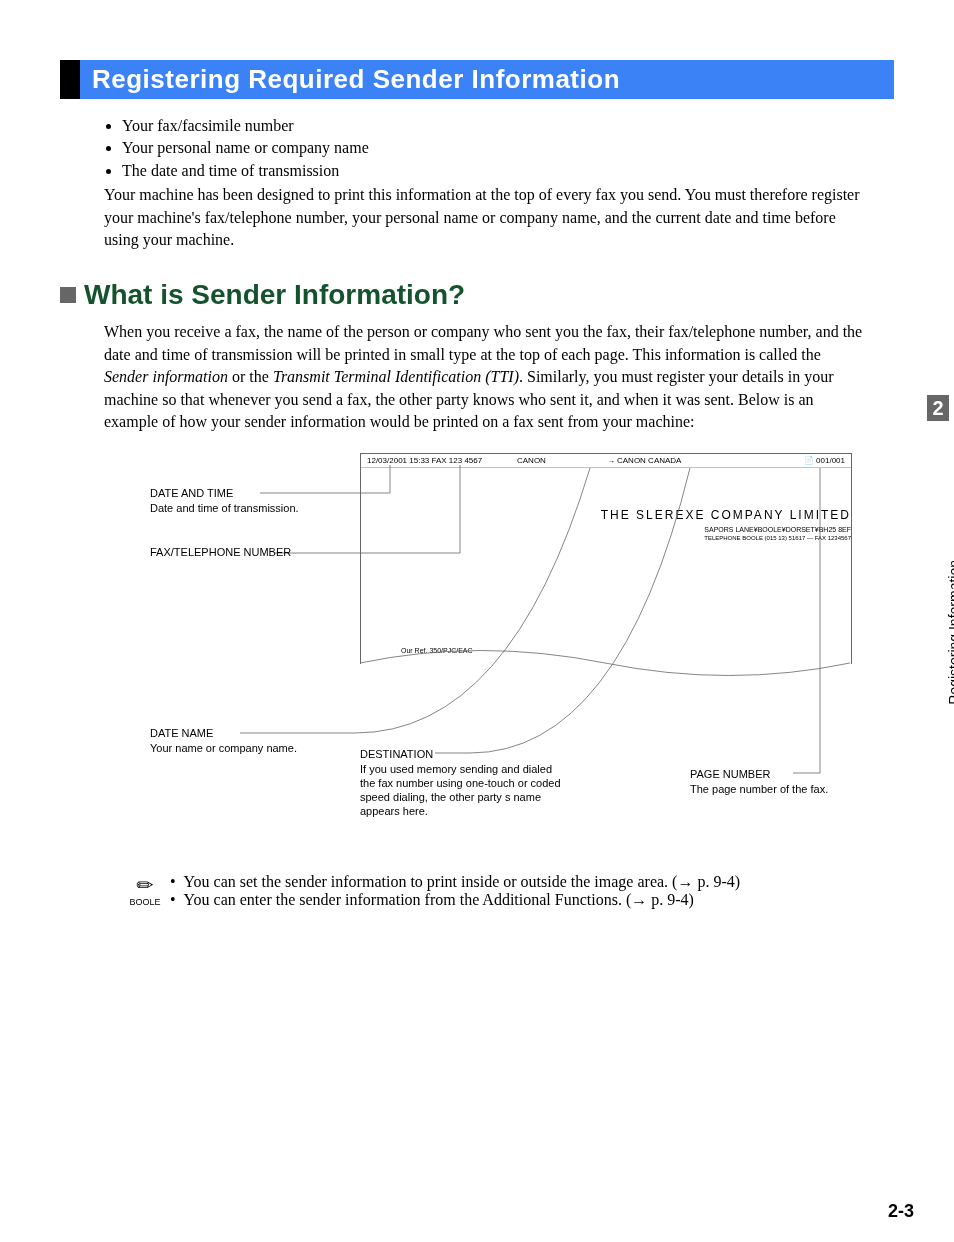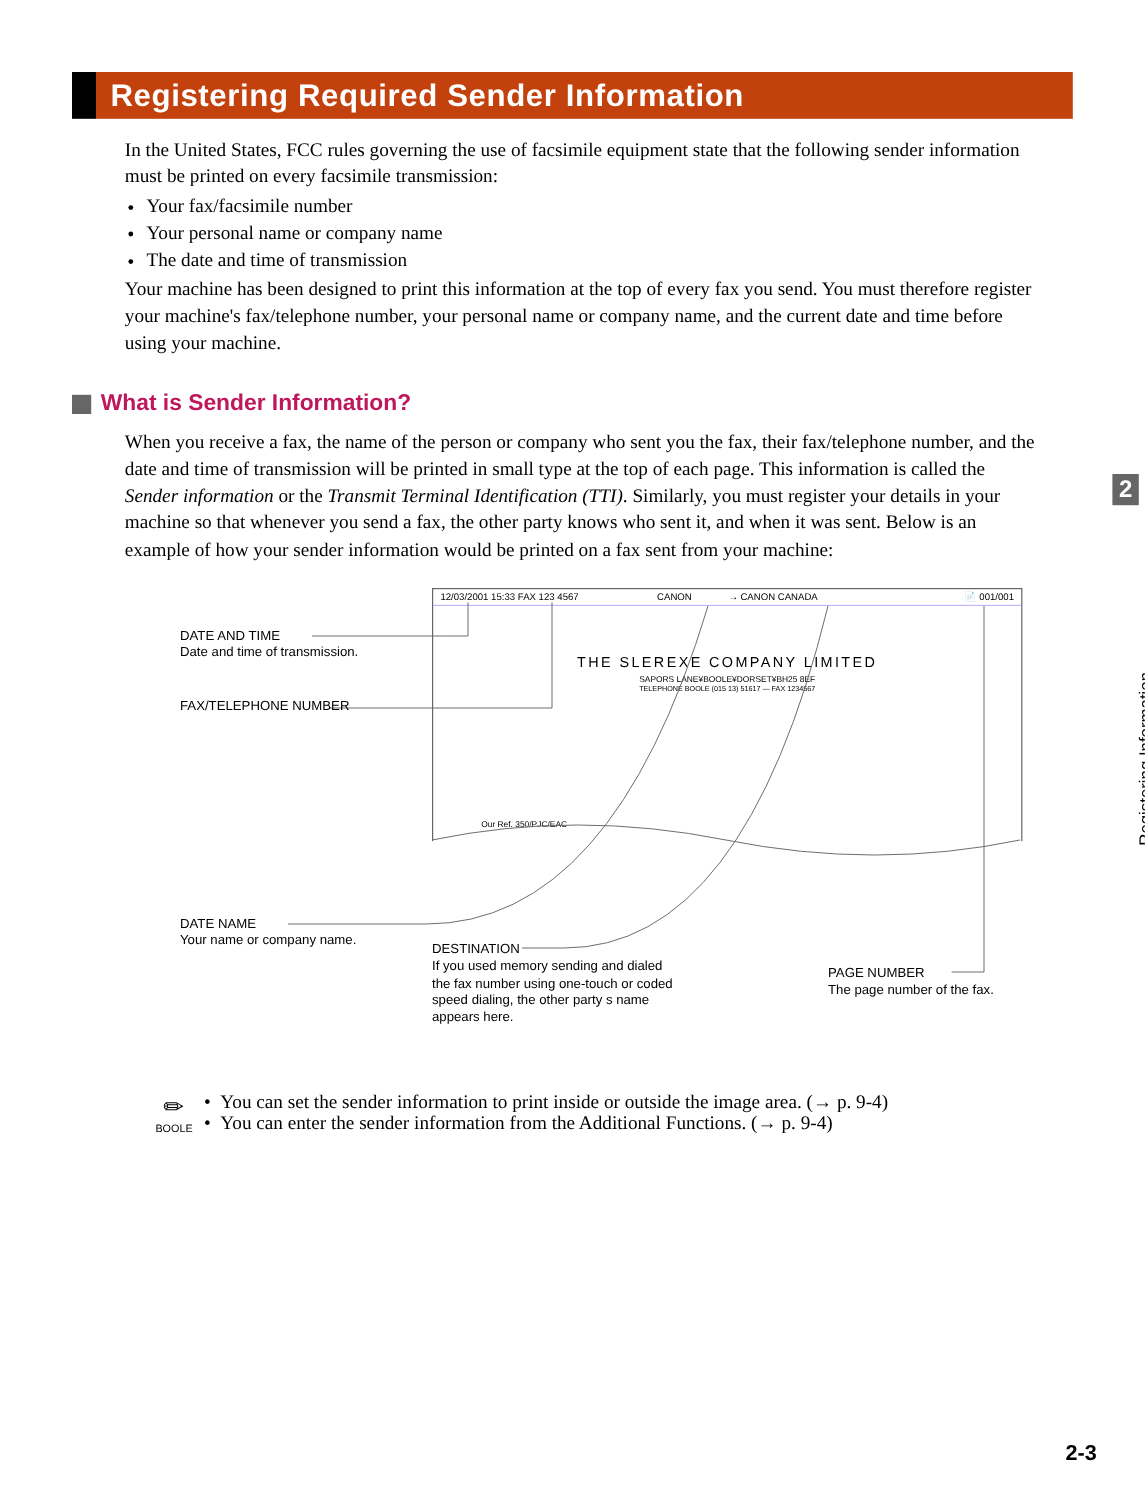--- a/index.html
+++ b/index.html
@@ -43,21 +43,21 @@
       display: flex;
       align-items: stretch;
       margin-bottom: 16px;
     }
     .heading-black {
       width: 20px;
       background: #000;
     }
     .heading-grey {
       flex: 1;
-      background: #c2410c;
+      background: #3b82f6;
       color: white;
       font-family: Arial, Helvetica, sans-serif;
       font-weight: bold;
       font-size: 26px;
       padding: 4px 12px;
       letter-spacing: 0.5px;
     }
     .body-text {
       font-size: 16px;
       line-height: 1.4;
@@ -79,22 +79,22 @@
     }
     .sub-heading-square {
       width: 16px;
       height: 16px;
       background: #666;
       margin-right: 8px;
     }
     .sub-heading-text {
       font-family: Arial, Helvetica, sans-serif;
       font-weight: bold;
-      font-size: 19px;
-      color: #be185d;
+      font-size: 28px;
+      color: #14532d;
     }
     .diagram-container {
       margin-left: 100px;
       margin-top: 20px;
       position: relative;
       width: 720px;
       height: 400px;
       font-family: Arial, Helvetica, sans-serif;
     }
     .fax-sample {
@@ -109,21 +109,21 @@
       font-family: Arial, Helvetica, sans-serif;
     }
     .fax-header {
       display: flex;
       border-bottom: 1px solid #c4b5fd;
       padding: 2px 6px;
       font-size: 8px;
     }
     .fax-header span { white-space: nowrap; }
     .fax-body {
-      text-align: center;
+      text-align: right;
       padding-top: 40px;
       font-size: 12px;
       letter-spacing: 2px;
     }
     .fax-sub1 { font-size: 7px; letter-spacing: 0; margin-top: 4px; }
     .fax-sub2 { font-size: 6px; letter-spacing: 0; margin-top: 2px; }
     .fax-ref {
       position: absolute;
       left: 40px;
       bottom: 10px;
@@ -185,21 +185,20 @@
 </head>
 <body>
 
 <div class="page">
   <div class="main-heading-bar">
     <div class="heading-black"></div>
     <div class="heading-grey">Registering Required Sender Information</div>
   </div>
 
   <div class="body-text">
-    <div>In the United States, FCC rules governing the use of facsimile equipment state that the following sender information must be printed on every facsimile transmission:</div>
     <ul>
       <li>Your fax/facsimile number</li>
       <li>Your personal name or company name</li>
       <li>The date and time of transmission</li>
     </ul>
     <div>Your machine has been designed to print this information at the top of every fax you send. You must therefore register your machine's fax/telephone number, your personal name or company name, and the current date and time before using your machine.</div>
   </div>
 
   <div class="sub-heading">
     <div class="sub-heading-square"></div>
@@ -208,21 +207,21 @@
 
   <div class="body-text">
     <span>When you receive a fax, the name of the person or company who sent you the fax, their fax/telephone number, and the date and time of transmission will be printed in small type at the top of each page. This information is called the </span><i>Sender information</i><span> or the </span><i>Transmit Terminal Identification (TTI)</i><span>. Similarly, you must register your details in your machine so that whenever you send a fax, the other party knows who sent it, and when it was sent. Below is an example of how your sender information would be printed on a fax sent from your machine:</span>
   </div>
 
   <div class="diagram-container">
 
     <div class="fax-sample">
       <div class="fax-header">
         <span style="flex:0 0 150px;">12/03/2001  15:33  FAX 123 4567</span>
-        <span style="flex:0 0 90px; text-align:center;">CANON</span>
+        <span style="flex:0 0 90px; ">CANON</span>
         <span style="flex:0 0 10px;">→</span>
         <span style="flex:0 0 120px;">CANON CANADA</span>
         <span style="flex:1; text-align:right;">
           <span>📄</span>
           <span>001/001</span>
         </span>
       </div>
       <div class="fax-body">
         <div>THE SLEREXE COMPANY LIMITED</div>
         <div class="fax-sub1">SAPORS LANE¥BOOLE¥DORSET¥BH25 8EF</div>

